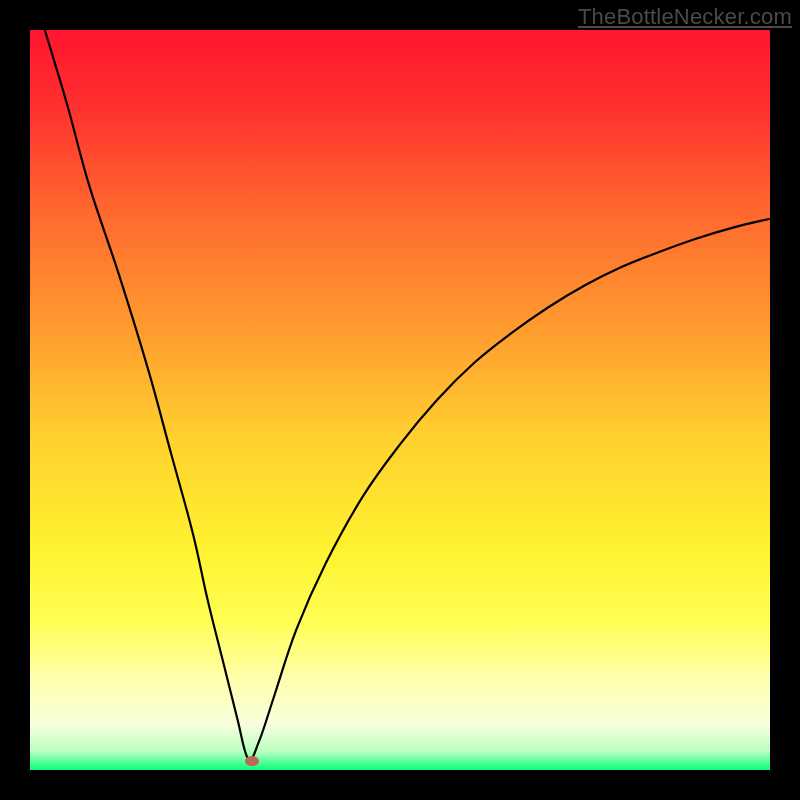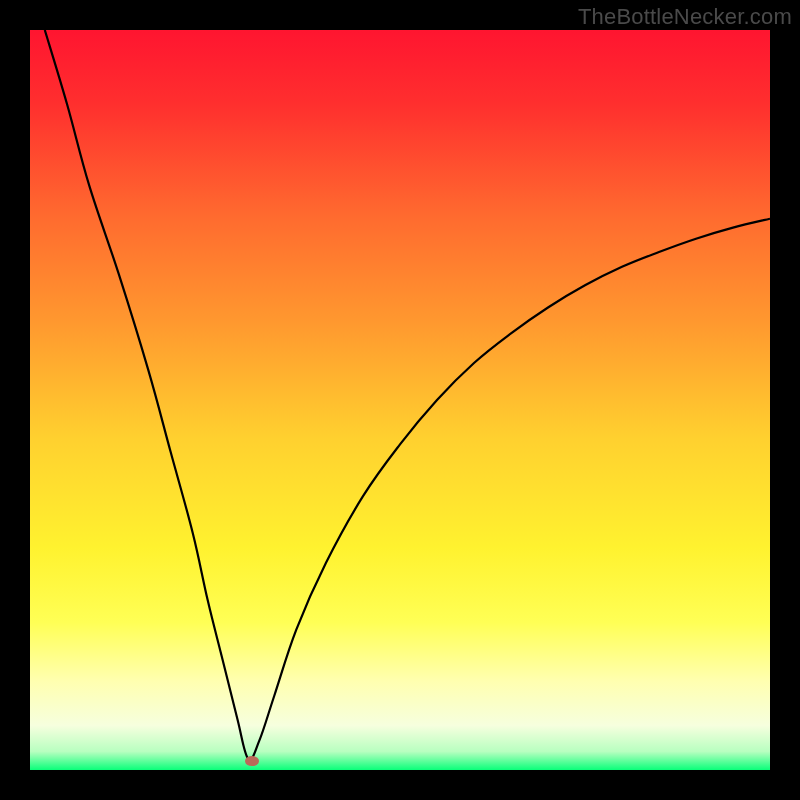--- a/index.html
+++ b/index.html
@@ -26,20 +26,21 @@
   }
   .watermark {
     position: absolute;
     top: 4px;
     right: 8px;
     color: #4a4a4a;
     font-size: 22px;
     letter-spacing: 0.2px;
     font-weight: 400;
     user-select: none;
+    text-decoration: underline;
   }
 </style>
 </head>
 <body>
 
 <div class="frame">
   <div class="watermark">TheBottleNecker.com</div>
 
   <svg class="plot" viewBox="0 0 740 740" preserveAspectRatio="none">
     <defs>

